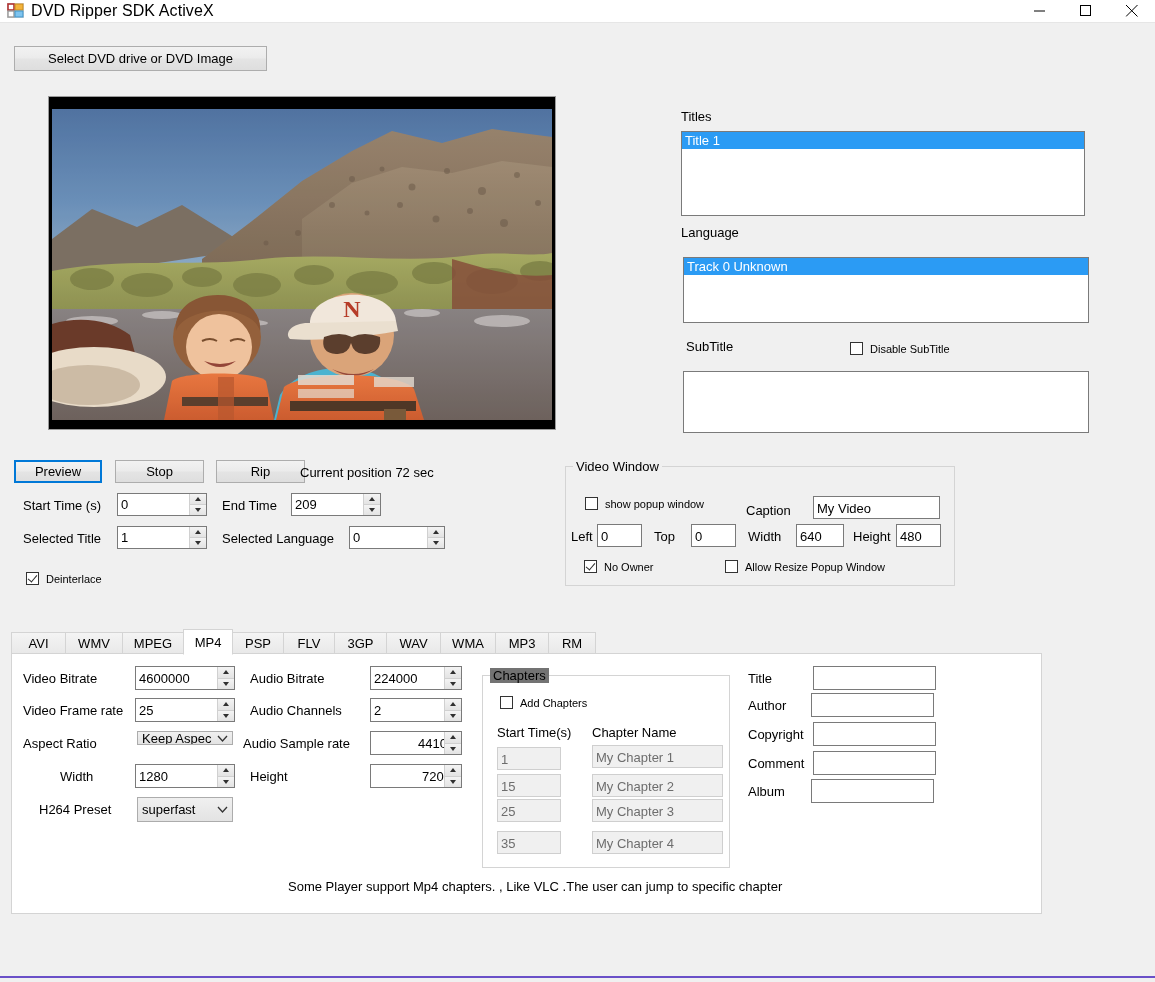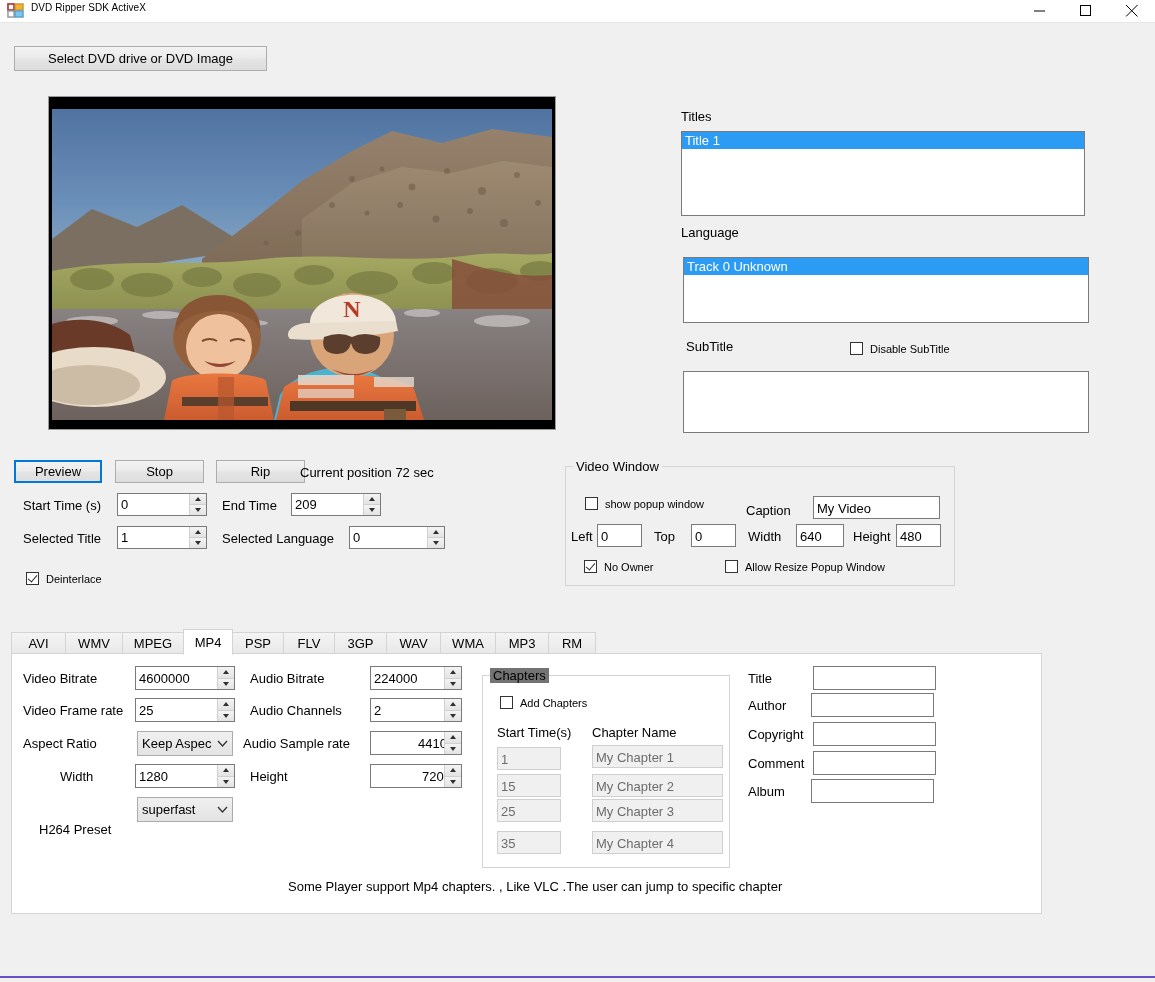--- a/index.html
+++ b/index.html
@@ -23,21 +23,21 @@
     width: 1155px; height: 22px;
     background: #ffffff;
     border-bottom: 1px solid #e6e6e6;
   }
   .tb-icon {
     position: absolute; left: 7px; top: 3px;
     width: 17px; height: 15px;
   }
   .tb-title {
     position: absolute; left: 31px; top: 2px;
-    font-size: 10px;
+    font-size: 16px;
     color: #000;
     letter-spacing: .1px;
   }
   .wbtn {
     position: absolute; top: 0;
     width: 46px; height: 22px;
   }
   .wbtn svg { position:absolute; left: 50%; top: 50%; transform: translate(-50%,-50%); }
   .wbtn-min { right: 92px; }
   .wbtn-max { right: 46px; }
@@ -565,39 +565,39 @@
   <div class="lbl" style="left:23px; top:703px;">Video Frame rate</div>
   <div class="spin" style="left:135px; top:698px; width:100px; height:24px;">
     <span class="sv">25</span>
     <span class="sbtns">
         <span class="up"></span>
         <span class="down"></span>
       </span>
   </div>
 
   <div class="lbl" style="left:23px; top:736px;">Aspect Ratio</div>
-  <div class="combo" style="left:137px; top:731px; width:96px; height:25px;">
+  <div class="combo" style="left:137px; top:731px; width:96px; height:14px;">
     <span class="cv">Keep Aspec</span>
     <span class="chev">
       <svg width="11" height="7" viewBox="0 0 11 7">
           <path d="M1 1 L5.5 6 L10 1" fill="none" stroke="#333" stroke-width="1.3"></path>
         </svg>
     </span>
   </div>
 
   <div class="lbl" style="left:60px; top:769px;">Width</div>
   <div class="spin" style="left:135px; top:764px; width:100px; height:24px;">
     <span class="sv">1280</span>
     <span class="sbtns">
         <span class="up"></span>
         <span class="down"></span>
       </span>
   </div>
 
-  <div class="lbl" style="left:39px; top:802px;margin-top:20px;">H264 Preset</div>
+  <div class="lbl" style="left:39px; top:802px;">H264 Preset</div>
   <div class="combo" style="left:137px; top:797px; width:96px; height:25px;">
     <span class="cv">superfast</span>
     <span class="chev">
       <svg width="11" height="7" viewBox="0 0 11 7">
           <path d="M1 1 L5.5 6 L10 1" fill="none" stroke="#333" stroke-width="1.3"></path>
         </svg>
     </span>
   </div>
 
   <div class="lbl" style="left:250px; top:671px;">Audio Bitrate</div>

